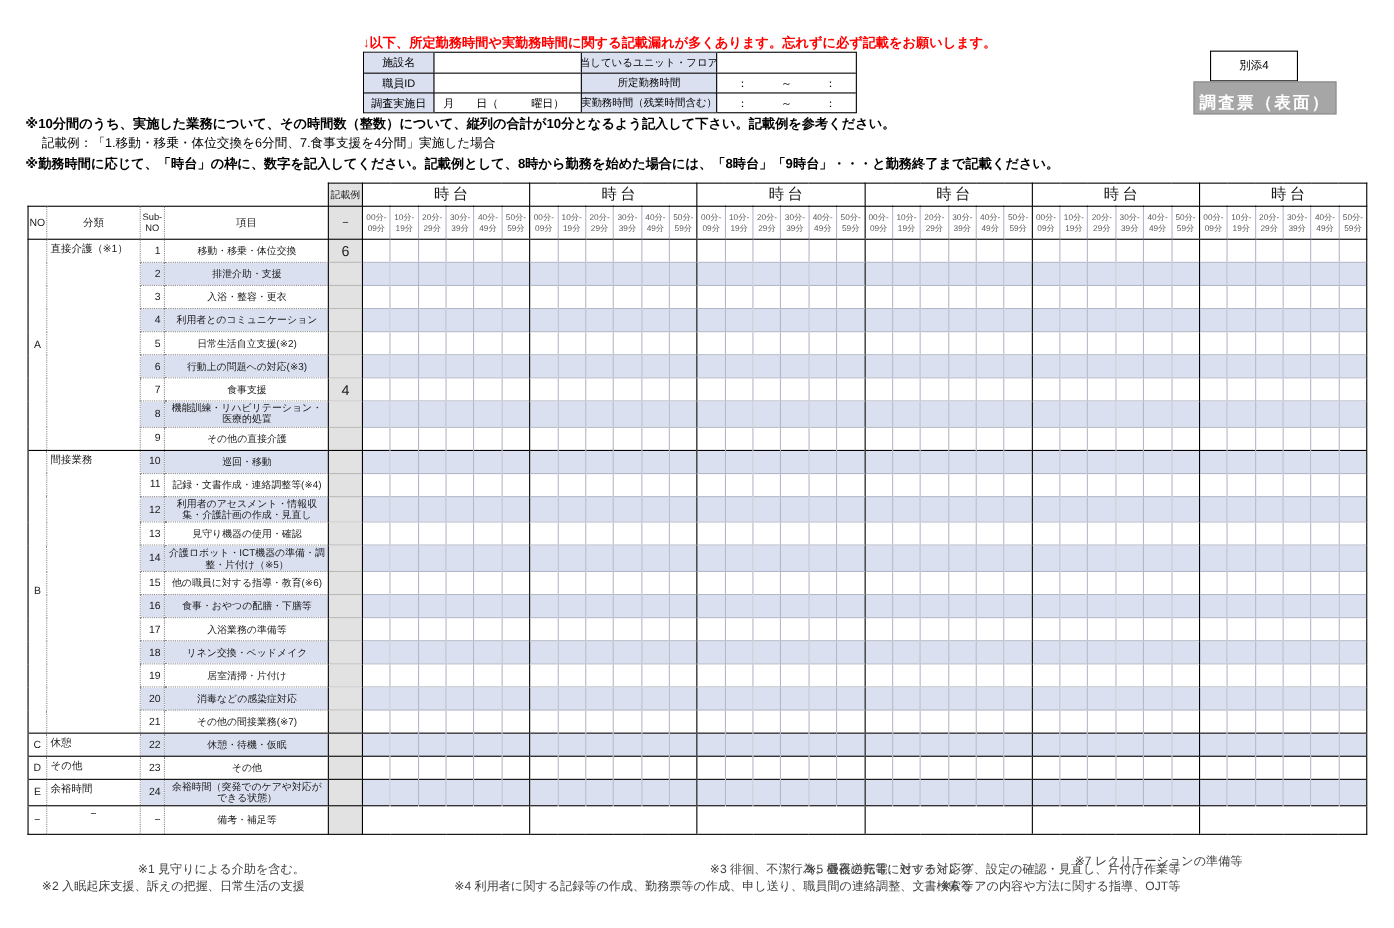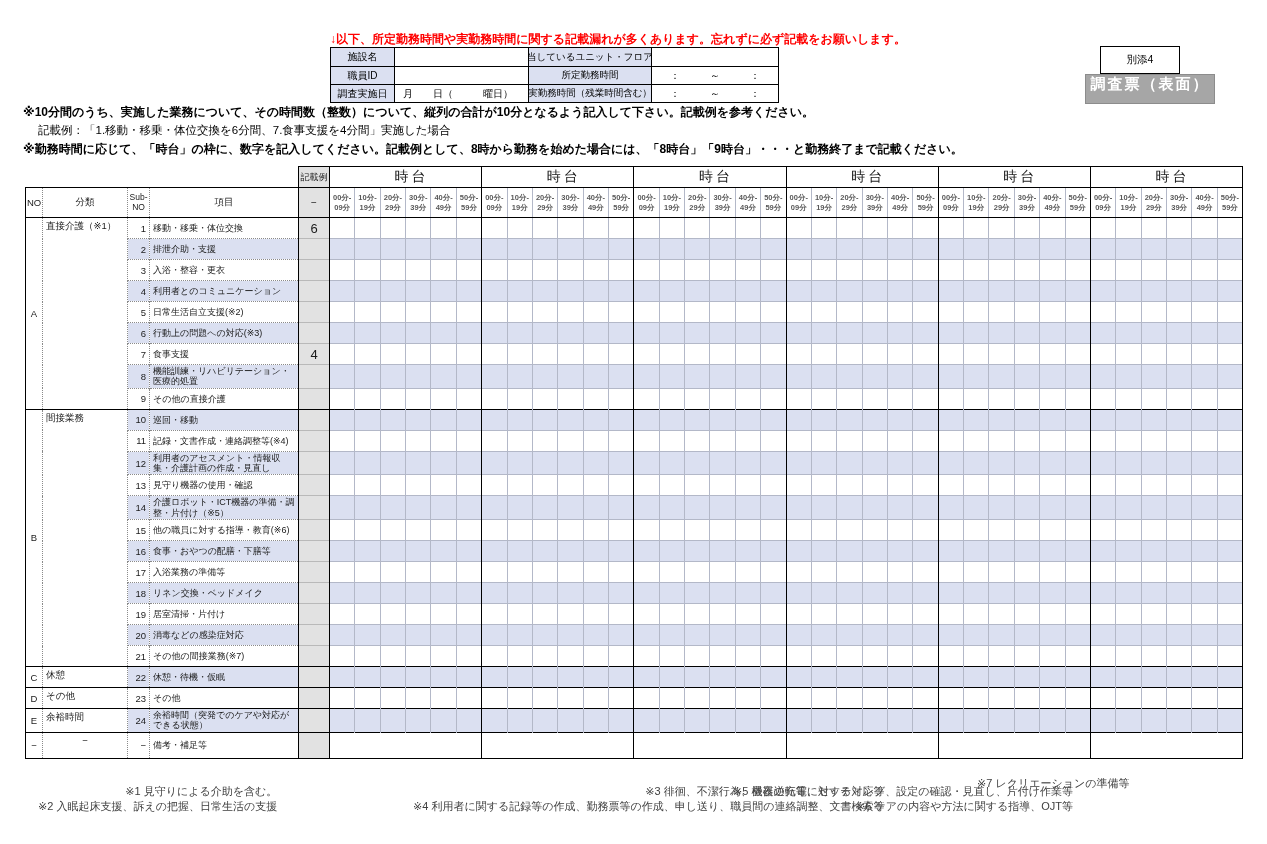--- a/index.html
+++ b/index.html
@@ -7,21 +7,21 @@
   #page { position:relative; width:1267px; height:844px; background:#ffffff; overflow:hidden; }
 
   .title { position:absolute; left:23px; top:36px; font-size:17px; font-weight:bold; color:#000; }
   .warning { position:absolute; left:330px; top:31px; font-size:12px; font-weight:bold; color:var(--red,#f00); white-space:nowrap; }
 
   
   .attach-box { position:absolute; left:1100px; top:46px; width:80px; height:28px;
     border:1px solid #000; display:flex; align-items:center; justify-content:center; font-size:10.5px; }
   .sheet-box { position:absolute; left:1085px; top:74px; width:130px; height:30px;
     background:var(--graybox,#a6a6a6); border:1px solid #8c8c8c; color:#fff; font-weight:bold;
-    font-size:15px; letter-spacing:2px; display:flex; align-items:flex-start; justify-content:center; }
+    font-size:15px; letter-spacing:2px; display:flex; align-items:flex-end; justify-content:center; }
 
   
   .hform { position:absolute; left:330px; top:47px; display:grid;
     grid-template-columns:64px 133px 124px 126px; grid-auto-rows:18px;
     border:1.4px solid #000; }
   .hform > div { border-top:1px solid #000; display:flex; align-items:center; justify-content:center;
     font-size:10px; overflow:hidden; white-space:nowrap; }
   .hform > div:nth-child(-n+4){ border-top:none; }
   .hform .lbl { background:var(--lavender,#dbe0f1); border-right:1px solid #000; }
   .hform .lbl2 { border-left:1px solid #000; font-size:9.5px; }
@@ -44,31 +44,31 @@
     text-align:center; height:16px; letter-spacing:3px;padding-left:12px; }
 
   #grid td.h { border-top:1.4px solid #000; border-bottom:1.4px solid #000; border-right:1px dotted #8a8a8a;
     text-align:center; font-size:9.5px; height:30px; }
   #grid td.h-no { border-left:1.4px solid #000; }
   #grid td.h-sub { font-size:8.5px; line-height:1.15; }
   #grid td.h-item { border-right:1.4px solid #000; }
   #grid td.exh2 { background:var(--graycol,#e2e2e2); border-left:1.4px solid #000; border-right:1.4px solid #000;
     border-bottom:1.4px solid #000; text-align:center; font-size:10px; }
   #grid td.mh { border-left:1px solid #b3b8c8; border-bottom:1.4px solid #000;
-    text-align:center; font-size:7.5px; line-height:1.3; color:#595959; padding:2px 0;font-weight:bold; }
+    text-align:center; font-size:7.5px; line-height:1.3; color:#595959; padding:2px 0; }
   #grid td.mh.bk { border-left:1.4px solid #000; }
 
   #grid tbody tr { height:21px; }
   #grid td.no { border-left:1.4px solid #000; border-right:1px dotted #8a8a8a; text-align:center;
     vertical-align:middle; font-size:9.5px; }
   #grid td.cat { border-right:1px dotted #8a8a8a; vertical-align:top; padding:2px 0 0 3px; font-size:9.5px; }
   #grid td.cat.dash { text-align:center; padding-left:0; }
   #grid td.sub { border-right:1px dotted #8a8a8a; border-top:1px dotted #8a8a8a; text-align:right;
     padding-right:3px; font-size:9.5px; }
-  #grid td.item { border-right:1.4px solid #000; border-top:1px dotted #8a8a8a; text-align:left;
+  #grid td.item { border-right:1.4px solid #000; border-top:1px dotted #8a8a8a; text-align:center;
     padding:1px 2px 1px 3px; line-height:1.15; }
   #grid td.ex { background:var(--graycol,#e2e2e2); border-right:1.4px solid #000; border-top:1px solid #b9b9b9;
     text-align:center; font-size:13px; vertical-align:middle; }
   #grid td.dc { border-left:1px solid #b3b8c8; border-top:1px solid #b3b8c8; }
   #grid td.dc.bk { border-left:1.4px solid #000; }
   #grid tr.shade td.dc, #grid tr.shade td.sub, #grid tr.shade td.item { background:var(--lavender,#dbe0f1); }
   #grid tr.gs > td { border-top:1.3px solid #000 !important; }
   #grid tr:last-child > td { border-bottom:1.4px solid #000; }
   #grid tr > td:last-child { border-right:1.4px solid #000; }
   #grid tr.memo { height:26px; }

